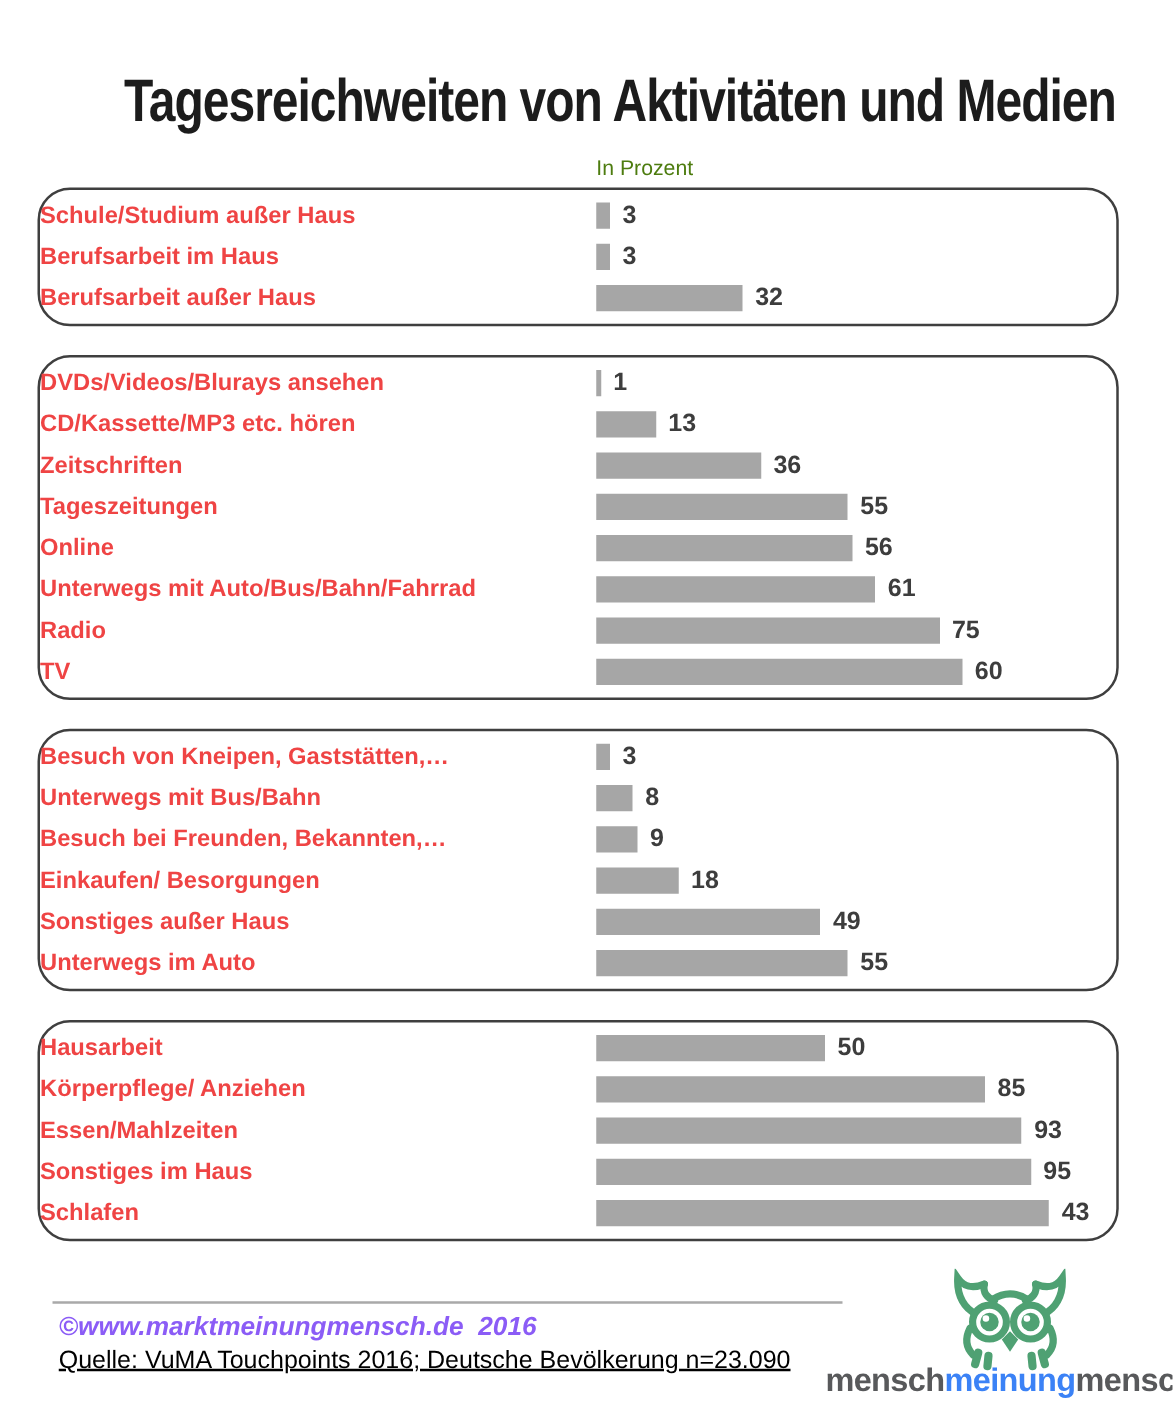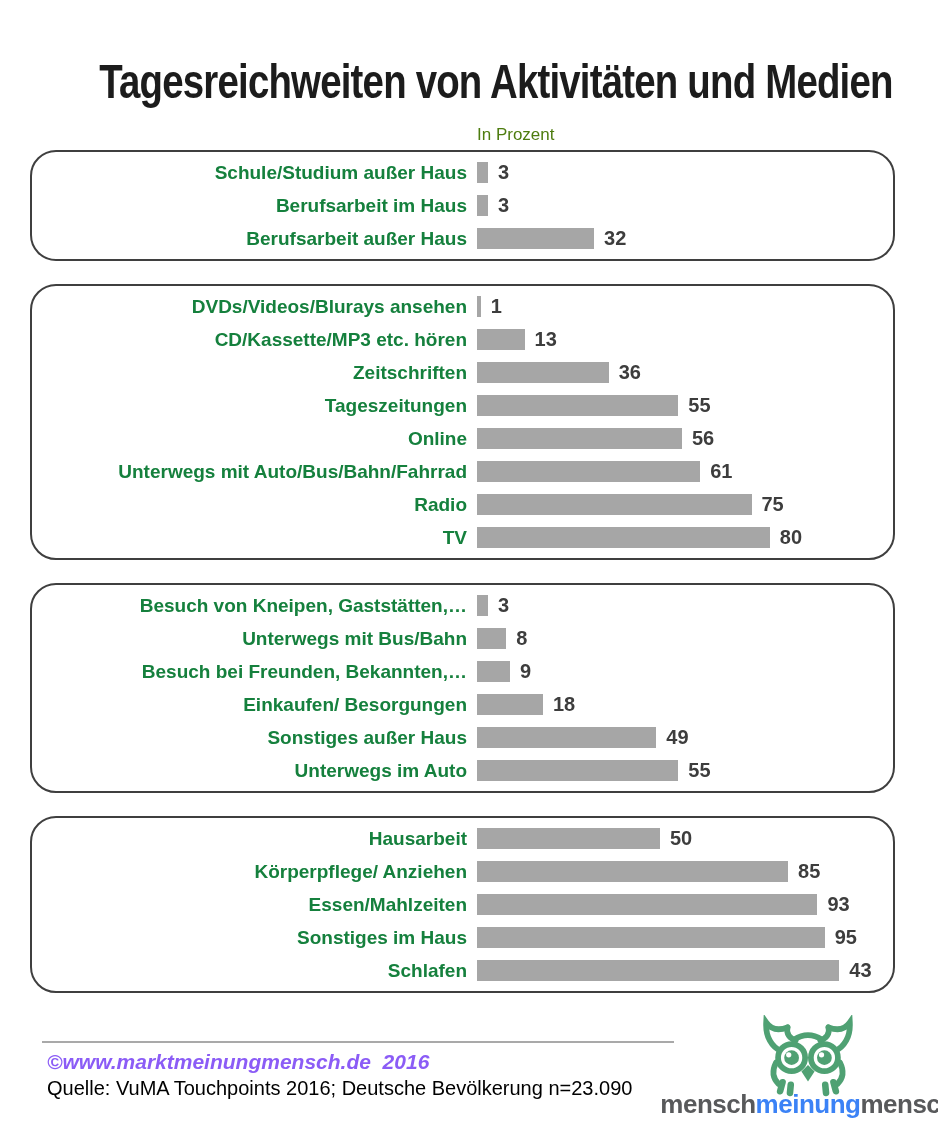--- a/index.html
+++ b/index.html
@@ -19,33 +19,33 @@
     font-size:17px; color:#4d7c0f;
   }
   .groups { margin-left:30px; width:865px; }
   .group {
     border:2px solid #3f3f3f; border-radius:26px;
     padding:4px 0; margin-bottom:23px;
     background:#ffffff;
   }
   .row { display:flex; align-items:center; height:33px; }
   .bar-label {
-    flex:0 0 435px; text-align:right; white-space:nowrap;
-    font-size:19px; font-weight:bold; color:#15803d;
+    flex:0 0 435px; white-space:nowrap;
+    font-size:19px; font-weight:bold; color:#ef4444;
   }
   .bar-zone { display:flex; align-items:center; margin-left:10px; }
   .bar { height:21px; background:#a6a6a6; }
   .bar-value {
     margin-left:10px; font-size:20px; font-weight:bold; color:#3d3d3d;
   }
   .footer { display:flex; margin:48px 0 0 42px; }
   .footer-left { width:642px; }
   .footer-divider { border-top:2px solid #a9a9a9; margin-bottom:7px; }
   .copyright { font-size:21px; font-weight:bold; color:#8b5cf6; white-space:pre; padding-left:5px;font-style:italic; }
-  .source { font-size:20px; color:#000; margin-top:3px; white-space:pre; padding-left:5px; }
+  .source { font-size:20px; color:#000; margin-top:3px; white-space:pre; padding-left:5px;text-decoration:underline; }
   .brand { width:260px; margin-left:4px; margin-top:-26px;
            display:flex; flex-direction:column; align-items:center; }
   .brand-text { white-space:nowrap; font-size:26px; font-weight:bold; letter-spacing:-0.5px; margin-top:-8px; }
 </style>
 </head>
 <body>
 
 <div class="title-wrap">
   <div class="title">Tagesreichweiten von Aktivitäten und Medien</div>
 </div>
@@ -123,21 +123,21 @@
         <div class="bar-label">Radio</div>
         <div class="bar-zone">
           <div class="bar" style="width: 274.5px; background: rgb(166, 166, 166);"></div>
           <div class="bar-value">75</div>
         </div>
       </div>
       <div class="row">
         <div class="bar-label">TV</div>
         <div class="bar-zone">
           <div class="bar" style="width: 292.8px; background: rgb(166, 166, 166);"></div>
-          <div class="bar-value">80</div>
+          <div class="bar-value">60</div>
         </div>
       </div>
     </div>
     <div class="group">
       <div class="row">
         <div class="bar-label">Besuch von Kneipen, Gaststätten,…</div>
         <div class="bar-zone">
           <div class="bar" style="width: 10.98px; background: rgb(166, 166, 166);"></div>
           <div class="bar-value">3</div>
         </div>

